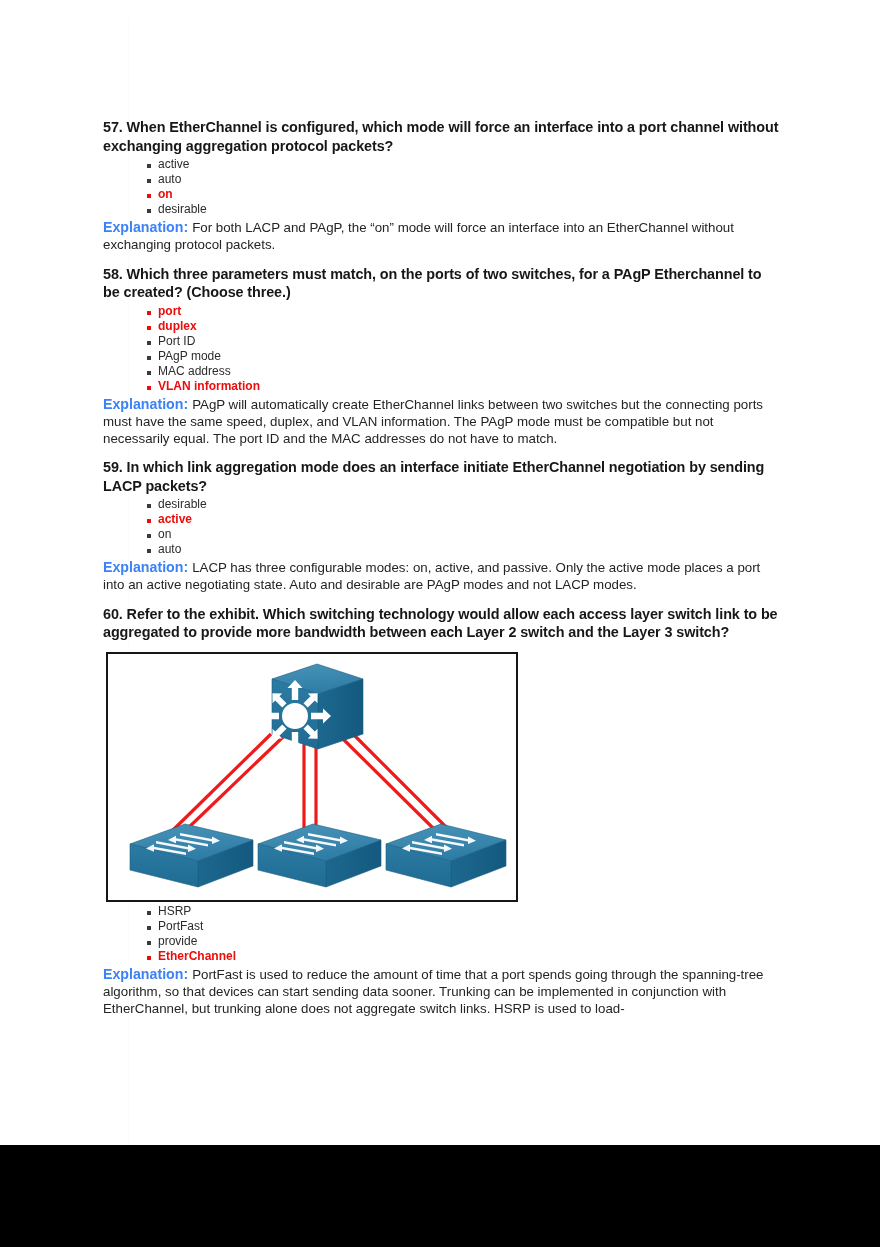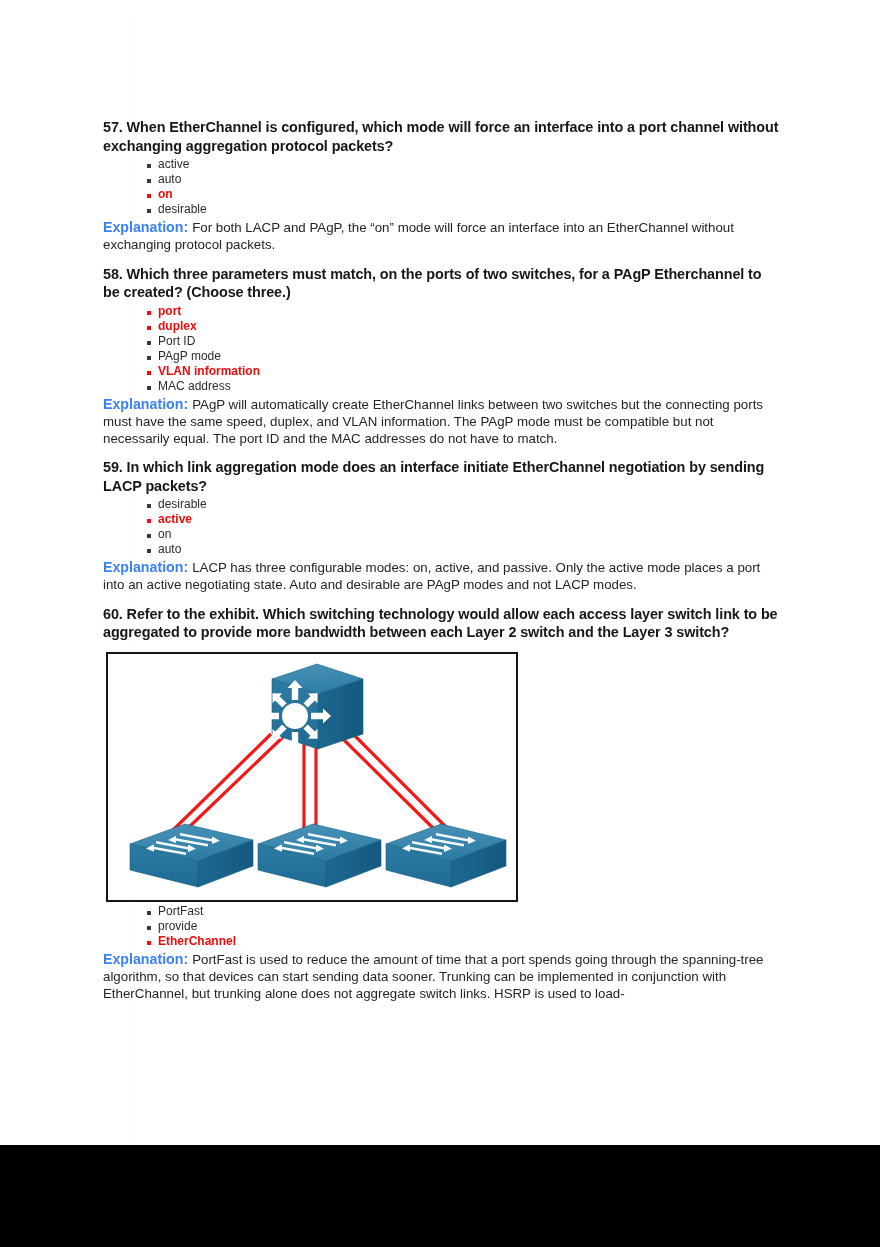--- a/index.html
+++ b/index.html
@@ -157,27 +157,27 @@
           <span>duplex</span>
         </li>
         <li class="answer">
           <span class="bullet"></span>
           <span>Port ID</span>
         </li>
         <li class="answer">
           <span class="bullet"></span>
           <span>PAgP mode</span>
         </li>
+        <li class="answer">
+          <span class="bullet"></span>
+          <span>MAC address</span>
+        </li>
         <li class="answer correct">
           <span class="bullet"></span>
           <span>VLAN information</span>
-        </li>
-        <li class="answer">
-          <span class="bullet"></span>
-          <span>MAC address</span>
         </li>
       </ul>
       <p class="explanation">
         <span class="lead">Explanation:</span><span>PAgP will automatically create EtherChannel links between two switches but the connecting ports must have the same speed, duplex, and VLAN information. The PAgP mode must be compatible but not necessarily equal. The port ID and the MAC addresses do not have to match.</span>
       </p>
     </section>
 
     <section class="qblock">
       <p class="qtitle">59. In which link aggregation mode does an interface initiate EtherChannel negotiation by sending LACP packets?</p>
       <ul class="answers">
@@ -299,20 +299,24 @@
               <polygon points="356,190 324,184.2 324,181.7 316,186 324,189.2 324,186.7 356,192.5"></polygon>
               <polygon points="334,198.5 302,192.7 302,190.2 294,194.5 302,197.7 302,195.2 334,201"></polygon>
             </g>
           </g>
         </svg>
       </div>
 
       <ul class="answers">
         <li class="answer">
           <span class="bullet"></span>
+          <span>HSRP</span>
+        </li>
+        <li class="answer">
+          <span class="bullet"></span>
           <span>PortFast</span>
         </li>
         <li class="answer">
           <span class="bullet"></span>
           <span>provide</span>
         </li>
         <li class="answer correct">
           <span class="bullet"></span>
           <span>EtherChannel</span>
         </li>

